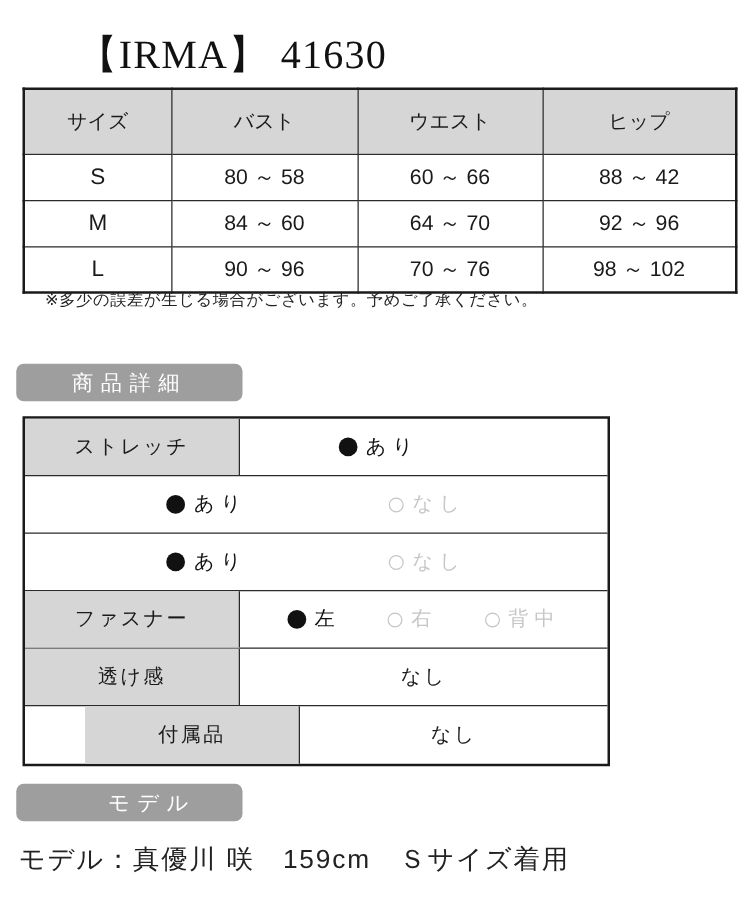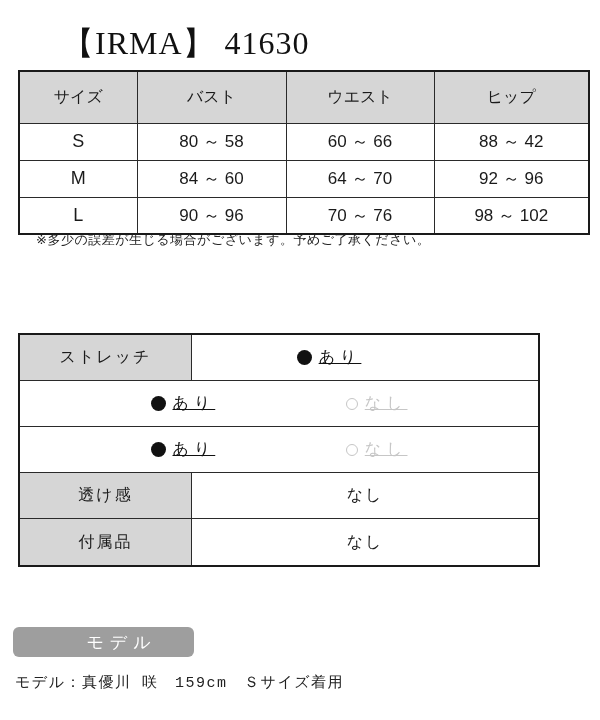--- a/index.html
+++ b/index.html
@@ -50,54 +50,54 @@
     background:#9e9e9e; border-radius:6px;
     color:#ffffff; font-size:17px; letter-spacing:6px;
     display:flex; align-items:center; justify-content:center;
     white-space:nowrap;
   }
   .badge-details { top:291px; }
   .badge-model { top:627px;padding-left:36px; }
 
   
   .details-table {
-    position:absolute; left:18px; top:333px; width:522px;
+    position:absolute; left:18px; top:333px; width:470px;
     border:2px solid #1a1a1a;
   }
   .detail-row {
     display:flex; height:46px; border-bottom:1px solid #2a2a2a;
   }
-  .detail-row:last-child { border-bottom:none; }
+  .detail-row:last-child { border-bottom:none;padding-left:48px; }
   .detail-label {
     width:172px; background:#d6d6d6; border-right:1px solid #2a2a2a;
     display:flex; align-items:center; justify-content:center;
     font-size:16px; letter-spacing:2px; text-align:center;
   }
   .detail-value {
     flex:1; display:flex; align-items:center;
     font-size:16px;
   }
   .value-center { justify-content:center; }
   .value-spread { justify-content:space-evenly; }
   .shift-left { transform:translateX(-36px); }
-  .option { display:flex; align-items:center; gap:6px; letter-spacing:5px; white-space:nowrap;text-decoration:underline; }
+  .option { display:flex; align-items:center; gap:6px; letter-spacing:5px; white-space:nowrap; }
   .option .opt-text { padding-left:1px; }
   .option.selected { color:#111; }
   .option.unselected { color:#c6c6c6; }
   .dot {
     display:inline-block; border-radius:50%;
   }
   .dot-filled { width:15px; height:15px; background:#111; }
   .dot-empty { width:12px; height:12px; background:#fff; border:1.5px solid #c6c6c6; }
   .plain-value { letter-spacing:2px; }
 
   
   .model-info {
     position:absolute; left:15px; top:673px;
-    font-size:15px; letter-spacing:1.5px; color:#222; white-space:nowrap;font-family:Liberation Mono, monospace;
+    font-size:21px; letter-spacing:1.5px; color:#222; white-space:nowrap;
   }
 </style>
 </head>
 <body>
 
 <div class="page">
 
   <div class="title">【IRMA】 41630</div>
 
   <table class="size-table">
@@ -134,20 +134,21 @@
         <td>70 ～ 76</td>
         <td>98 ～ 102</td>
       </tr>
     </tbody>
   </table>
 
   <div class="notes">
     <div class="note-line">※多少の誤差が生じる場合がございます。予めご了承ください。</div>
   </div>
 
+  <div class="badge badge-details">商品詳細</div>
 
   <div class="details-table">
 
     <div class="detail-row">
       <div class="detail-label">ストレッチ</div>
       <div class="detail-value value-center">
         <span class="option selected shift-left">
           <span class="dot dot-filled"></span>
           <span class="opt-text">あり</span>
         </span>
@@ -173,20 +174,37 @@
           <span class="dot dot-filled"></span>
           <span class="opt-text">あり</span>
         </span>
         <span class="option unselected">
           <span class="dot dot-empty"></span>
           <span class="opt-text">なし</span>
         </span>
       </div>
     </div>
 
+    <div class="detail-row">
+      <div class="detail-label">ファスナー</div>
+      <div class="detail-value value-spread">
+        <span class="option selected">
+          <span class="dot dot-filled"></span>
+          <span class="opt-text">左</span>
+        </span>
+        <span class="option unselected">
+          <span class="dot dot-empty"></span>
+          <span class="opt-text">右</span>
+        </span>
+        <span class="option unselected">
+          <span class="dot dot-empty"></span>
+          <span class="opt-text">背中</span>
+        </span>
+      </div>
+    </div>
 
     <div class="detail-row">
       <div class="detail-label">透け感</div>
       <div class="detail-value value-center">
         <span class="plain-value">なし</span>
       </div>
     </div>
 
     <div class="detail-row">
       <div class="detail-label">付属品</div>

